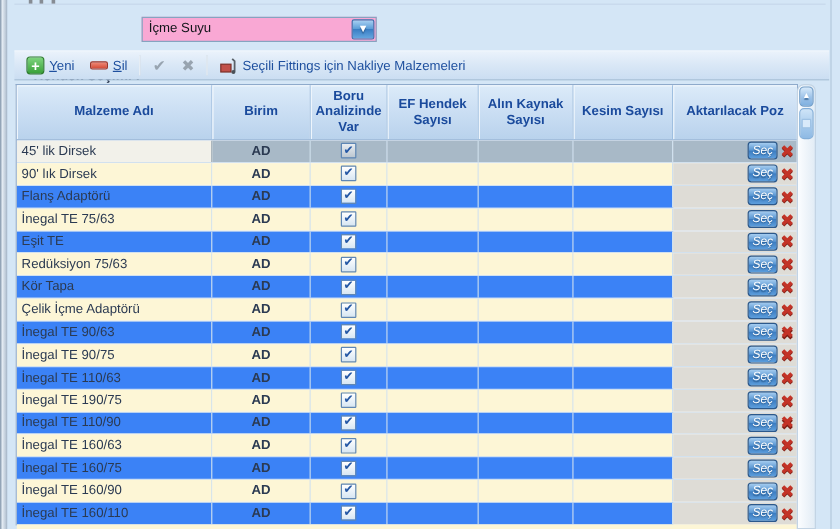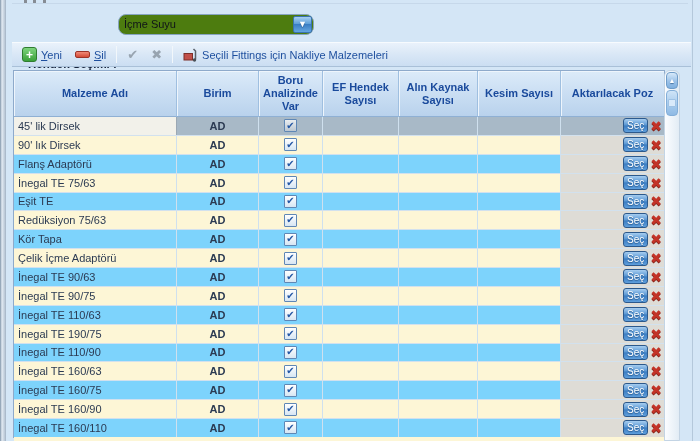--- a/index.html
+++ b/index.html
@@ -9,22 +9,22 @@
   
   .left-bar { position:absolute; left:0; top:0; width:6px; height:441px;
     background:linear-gradient(90deg,#7e93a8 0,#e3ebf3 2px,#b7c5d4 5px,#9fb0c2 6px); }
   .right-line { position:absolute; left:692px; top:0; width:1px; height:441px; background:#b4c8db; }
   .top-line { position:absolute; left:12px; top:3px; width:676px; height:1px; background:#c6d8ea; }
   .caption-clip { position:absolute; left:24px; top:0; width:3px; height:3px; background:#868c94;
     box-shadow:9px 0 0 #868c94, 19px 0 0 #868c94; }
 
   
   .hendek-label { position:absolute; left:28px; top:18px; font-weight:bold; font-size:11.5px; color:#16233c;margin-top:40px; }
-  .combo { position:absolute; left:118px; top:14px; width:196px; height:21px; background:#4d7c0f;
-    border:1px solid #86a4c0; border-radius:8px; }
+  .combo { position:absolute; left:118px; top:14px; width:196px; height:21px; background:#f9a8d4;
+    border:1px solid #86a4c0; border-radius:0; }
   .combo-text { position:absolute; left:5px; top:3px; color:#101418; }
   .combo-btn { position:absolute; right:1px; top:1px; bottom:1px; width:19px; border-radius:2px;
     background:linear-gradient(180deg,#a8d0f2 0%,#5e9fd8 45%,#3a7ec4 50%,#64a6e0 100%);
     border:1px solid #3a74ae; display:flex; align-items:center; justify-content:center; }
   .combo-btn .chev { color:#fff; font-size:9px; line-height:9px; text-shadow:0 1px 1px #2a5d92; }
 
   
   .toolbar { position:absolute; left:12px; top:42px; width:679px; height:25px;
     background:linear-gradient(180deg,#eaf2fb 0%,#d9e7f6 50%,#cbdef2 100%);
     border-top:1px solid #f7fbfe; border-bottom:1px solid #a9c0d8;
@@ -50,23 +50,23 @@
     color:#1a4a9c; font-weight:bold; text-align:center; line-height:13px;
     display:flex; align-items:center; justify-content:center; padding:0 2px; }
   .w0{width:163px}.w1{width:82px}.w2{width:64px}.w3{width:76px}.w4{width:79px}.w5{width:83px}
   .w6{width:103px; border-right:none;}
   .gbody { height:321px; overflow:hidden; }
   .row { display:flex; height:18.88px; border-bottom:1px solid #d2e1ee; }
   .c { border-right:1px solid #cfe0ee; display:flex; align-items:center; color:#2b3a52; }
   .c.name { padding-left:4px; }
   .c.birim { justify-content:center;font-weight:bold; }
   .c.chk { justify-content:center; }
-  .c.poz { justify-content:flex-end; padding-right:2px; gap:2px; background:#dedcd6; border-right:none; }
+  .c.poz { justify-content:flex-end; padding-right:2px; gap:2px; background:#dedcd6; border-right:none;font-style:italic; }
   .row.yellow .c { background:#fdf6d6; }
-  .row.pale .c { background:#7dd3fc; }
+  .row.pale .c { background:#3b82f6; }
   .row.yellow .c.poz, .row.pale .c.poz { background:#dedcd6; }
   .row.sel .c { background:#a8b9c7; }
   .row.sel .c.poz { background:#a8b9c7; }
   .row.sel .c.name { background:#f2f1ea; border-right:1px solid #9ba8b4;text-align:right; }
   .checkbox { width:13px; height:13px; border:1px solid #5f87b5; border-radius:1px;
     background:linear-gradient(180deg,#ffffff,#d7e6f3); display:flex; align-items:center; justify-content:center; }
   .row.sel .checkbox { background:linear-gradient(180deg,#e9edf1,#bcc7d1); }
   .checkbox span { color:#2457a4; font-size:10px; line-height:10px; }
   .sec-btn { min-width:24px; height:15px; padding:0 3px; border-radius:3px; border:1px solid #2c598c;
     background:linear-gradient(180deg,#a6cdf0 0%,#5795d2 48%,#3c7cc0 52%,#5e9fdd 100%);

